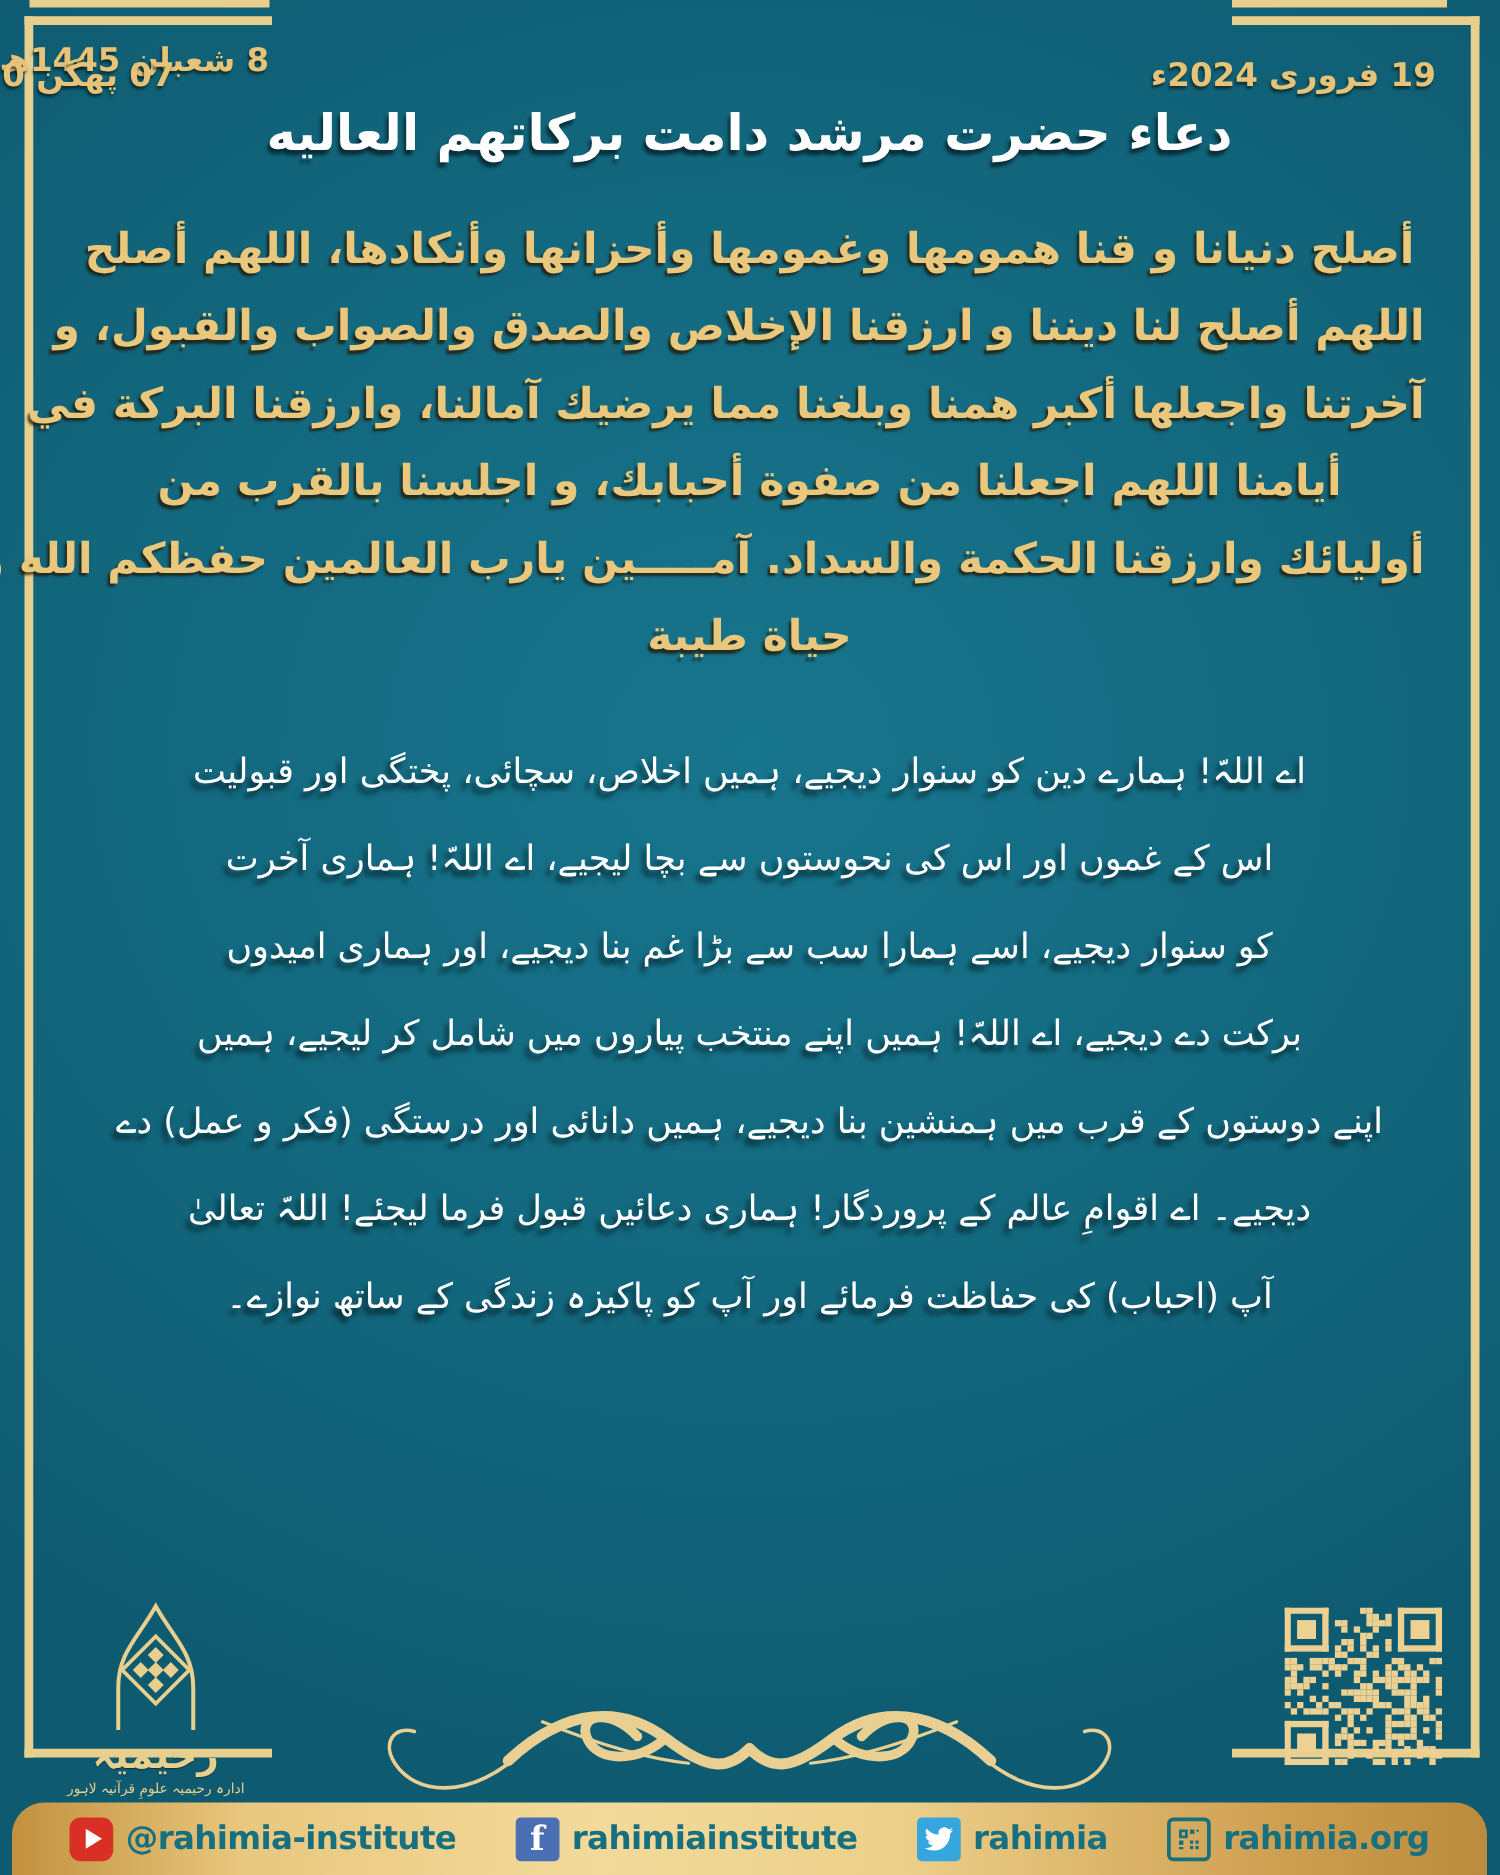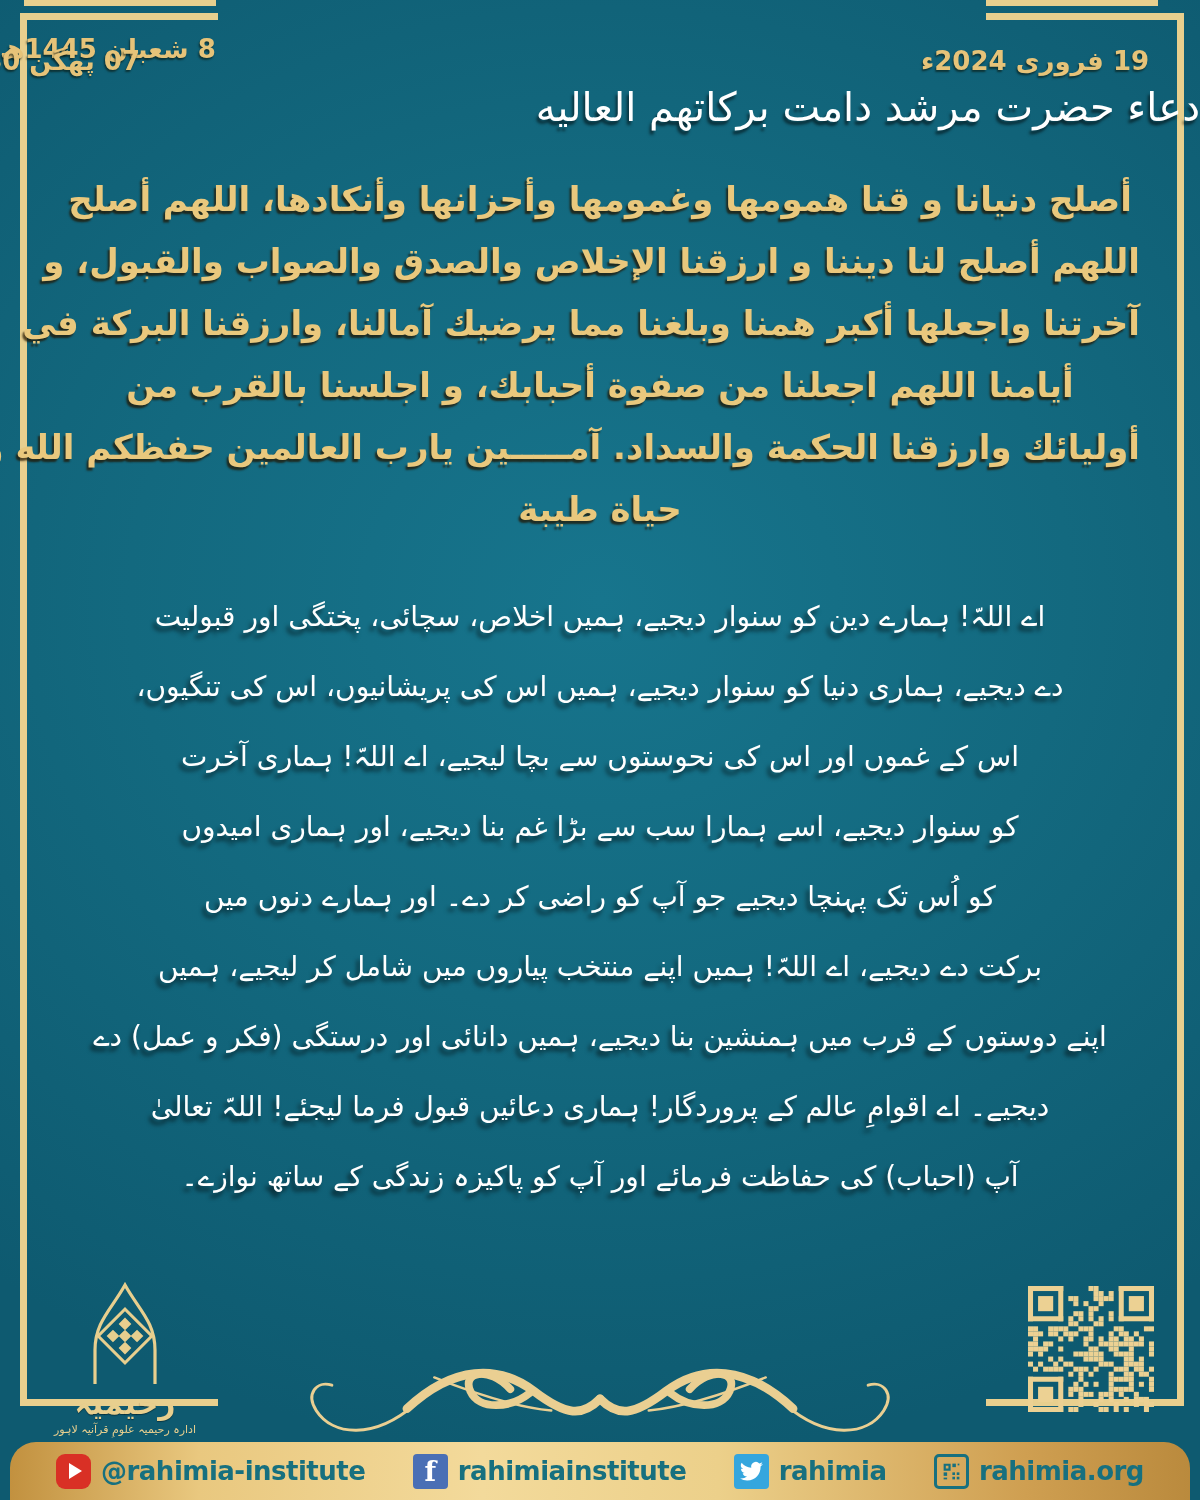--- a/index.html
+++ b/index.html
@@ -23,22 +23,22 @@
   .seg-bottom-left  { left:20px;  top:1399px; width:198px;  height:7px; }
   .seg-bottom-right { left:986px; top:1399px; width:198px;  height:7px; }
 
   
   .date { position:absolute; color:#e6c379; font-weight:bold; font-size:26px;
           text-shadow:-1px 2px 2px rgba(10,20,10,.6); white-space:nowrap; }
   .date-hijri     { top:34px; left:0; width:100%; text-align:left; }
   .date-bikrami   { top:46px; right:1060px; left:60px; text-align:center; }
   .date-gregorian-inner { position:absolute; top:46px; left:920px; width:230px; text-align:center; }
 
-  .page-title { position:absolute; top:84px; left:0; width:100%; text-align:right;
-    color:#ffffff; font-size:40px; font-weight:normal;
+  .page-title { position:absolute; top:84px; left:0; width:100%; text-align:center;
+    color:#ffffff; font-size:40px; font-weight:bold;
     text-shadow:-2px 4px 3px rgba(0,0,0,.55); }
 
   
   .arabic-block { position:absolute; top:168px; left:60px; right:60px; text-align:center; }
   .arabic-line { height:62px; line-height:62px; white-space:nowrap;
     color:#e9c87d; font-size:34px; font-weight:bold;
     text-shadow:-2px 3px 2px rgba(35,22,0,.75); }
 
   
   .urdu-block { position:absolute; top:582px; left:55px; right:55px; text-align:center; }
@@ -98,24 +98,22 @@
     <div class="arabic-line">أصلح دنيانا و قنا همومها وغمومها وأحزانها وأنكادها، اللهم أصلح</div>
     <div class="arabic-line">اللهم أصلح لنا ديننا و ارزقنا الإخلاص والصدق والصواب والقبول، و</div>
     <div class="arabic-line">آخرتنا واجعلها أكبر همنا وبلغنا مما يرضيك آمالنا، وارزقنا البركة في</div>
     <div class="arabic-line">أيامنا اللهم اجعلنا من صفوة أحبابك، و اجلسنا بالقرب من</div>
     <div class="arabic-line">أوليائك وارزقنا الحكمة والسداد. آمـــــين يارب العالمين حفظكم الله وأحياكم</div>
     <div class="arabic-line">حياة طيبة</div>
   </div>
 
   <div class="urdu-block" dir="rtl">
     <div class="urdu-line">اے اللہّ! ہمارے دین کو سنوار دیجیے، ہمیں اخلاص، سچائی، پختگی اور قبولیت</div>
-    <div class="urdu-line">دے دیجیے، ہماری دنیا کو سنوار دیجیے، ہمیں اس کی پریشانیوں، اس کی تنگیوں،</div>
     <div class="urdu-line">اس کے غموں اور اس کی نحوستوں سے بچا لیجیے، اے اللہّ! ہماری آخرت</div>
     <div class="urdu-line">کو سنوار دیجیے، اسے ہمارا سب سے بڑا غم بنا دیجیے، اور ہماری امیدوں</div>
-    <div class="urdu-line">کو اُس تک پہنچا دیجیے جو آپ کو راضی کر دے۔ اور ہمارے دنوں میں</div>
     <div class="urdu-line">برکت دے دیجیے، اے اللہّ! ہمیں اپنے منتخب پیاروں میں شامل کر لیجیے، ہمیں</div>
     <div class="urdu-line">اپنے دوستوں کے قرب میں ہمنشین بنا دیجیے، ہمیں دانائی اور درستگی (فکر و عمل) دے</div>
     <div class="urdu-line">دیجیے۔ اے اقوامِ عالم کے پروردگار! ہماری دعائیں قبول فرما لیجئے! اللہّ تعالیٰ</div>
     <div class="urdu-line">آپ (احباب) کی حفاظت فرمائے اور آپ کو پاکیزہ زندگی کے ساتھ نوازے۔</div>
   </div>
 
   <div class="logo">
     <svg width="104" height="108" viewBox="0 0 104 108">
       <g fill="none" stroke="#e8cf8e" stroke-width="3.2">
         <path d="M22 106 L22 72 C22 44 38 32 52 7 C66 32 82 44 82 72 L82 106"></path>

